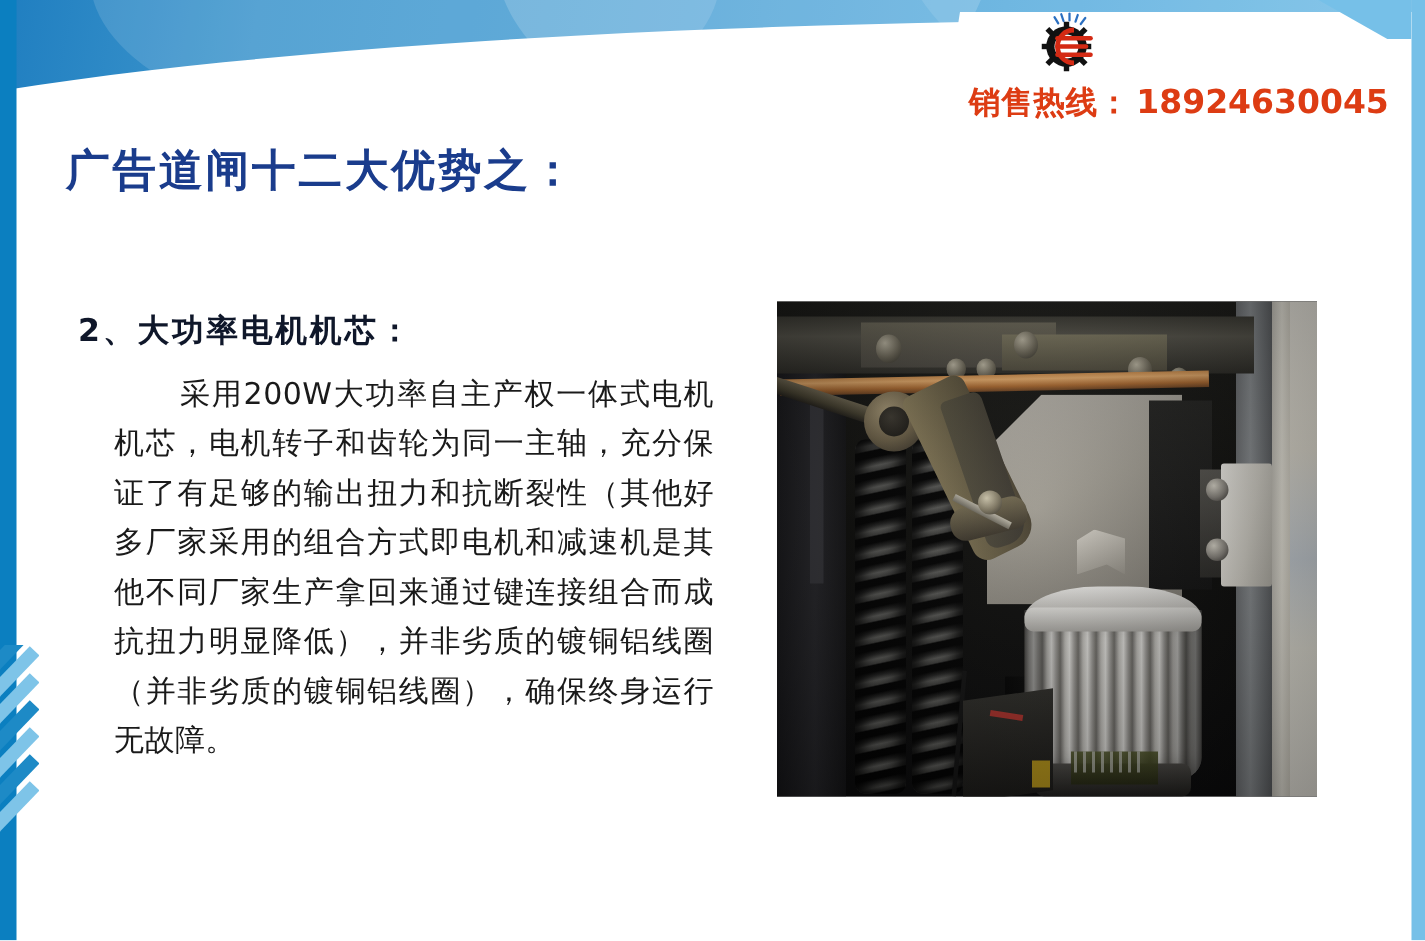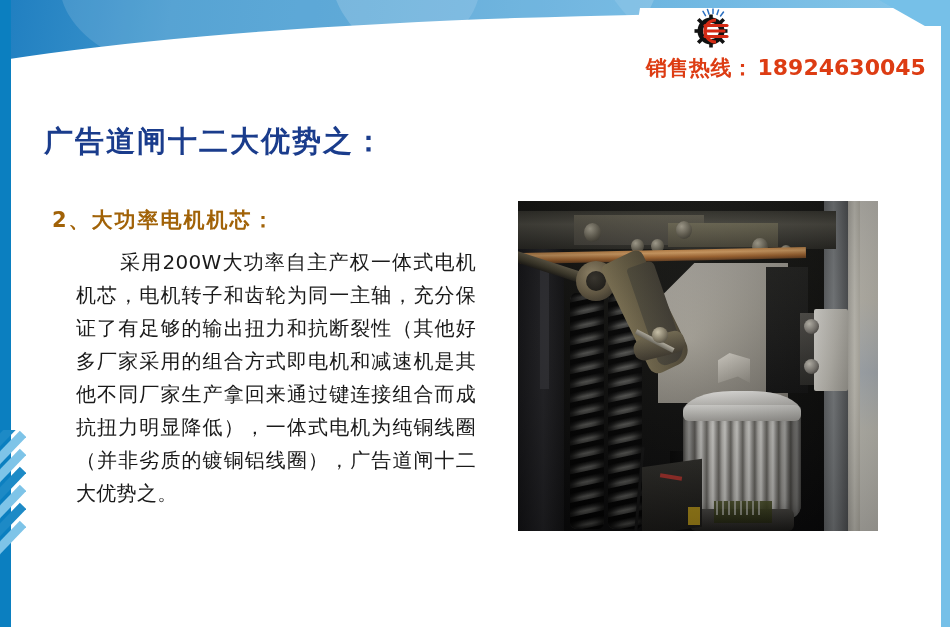--- a/index.html
+++ b/index.html
@@ -72,30 +72,30 @@
 
   .hotline{
     position:absolute;left:646px;top:54px;
     font-family:"DejaVu Sans","Liberation Sans",sans-serif;
     font-weight:bold;font-size:21px;color:#dd3c13;white-space:nowrap;letter-spacing:.5px;
   }
   .hotline .num{font-size:22px;margin-left:4px;letter-spacing:0px;}
 
   
   .title{
-    position:absolute;left:44px;top:122px;
+    position:absolute;left:44px;top:94px;
     font-family:"DejaVu Serif","Liberation Serif",serif;
     font-weight:bold;font-size:29px;color:#1a3c8c;letter-spacing:2px;white-space:nowrap;
   }
 
   
   .heading{
     position:absolute;left:52px;top:206px;
     font-family:"DejaVu Sans","Liberation Sans",sans-serif;
-    font-weight:bold;font-size:21px;color:#a16207;letter-spacing:2px;white-space:nowrap;
+    font-weight:bold;font-size:21px;color:#0f172a;letter-spacing:2px;white-space:nowrap;
   }
   .paragraph{
     position:absolute;left:76px;top:246px;width:400px;
     font-family:"DejaVu Sans","Liberation Sans",sans-serif;
     font-size:20px;color:#1a1a1a;line-height:33px;text-align:justify;
     text-indent:44px;letter-spacing:.3px;
   }
 
   
   .photo{
@@ -277,21 +277,21 @@
     </span>
   </div>
 
   <div class="hotline">
     <span>销售热线：</span><span class="num">18924630045</span>
   </div>
 
   <div class="title">广告道闸十二大优势之：</div>
 
   <div class="heading">2、大功率电机机芯：</div>
-  <div class="paragraph">采用200W大功率自主产权一体式电机机芯，电机转子和齿轮为同一主轴，充分保证了有足够的输出扭力和抗断裂性（其他好多厂家采用的组合方式即电机和减速机是其他不同厂家生产拿回来通过键连接组合而成抗扭力明显降低），一体式电机为纯铜线圈（并非劣质的镀铜铝线圈），广告道闸十二大优势之。</div>
+  <div class="paragraph">采用200W大功率自主产权一体式电机机芯，电机转子和齿轮为同一主轴，充分保证了有足够的输出扭力和抗断裂性（其他好多厂家采用的组合方式即电机和减速机是其他不同厂家生产拿回来通过键连接组合而成抗扭力明显降低），并非劣质的镀铜铝线圈（并非劣质的镀铜铝线圈），确保终身运行无故障。</div>
 
   <div class="photo">
     <div class="ph cab-back"></div>
     <div class="ph cab-left"></div>
     <div class="ph cab-left-slot"></div>
     <div class="ph cab-rframe"></div>
     <div class="ph cab-redge"></div>
     <div class="ph cab-rout"></div>
 
     <div class="ph beam"></div>

